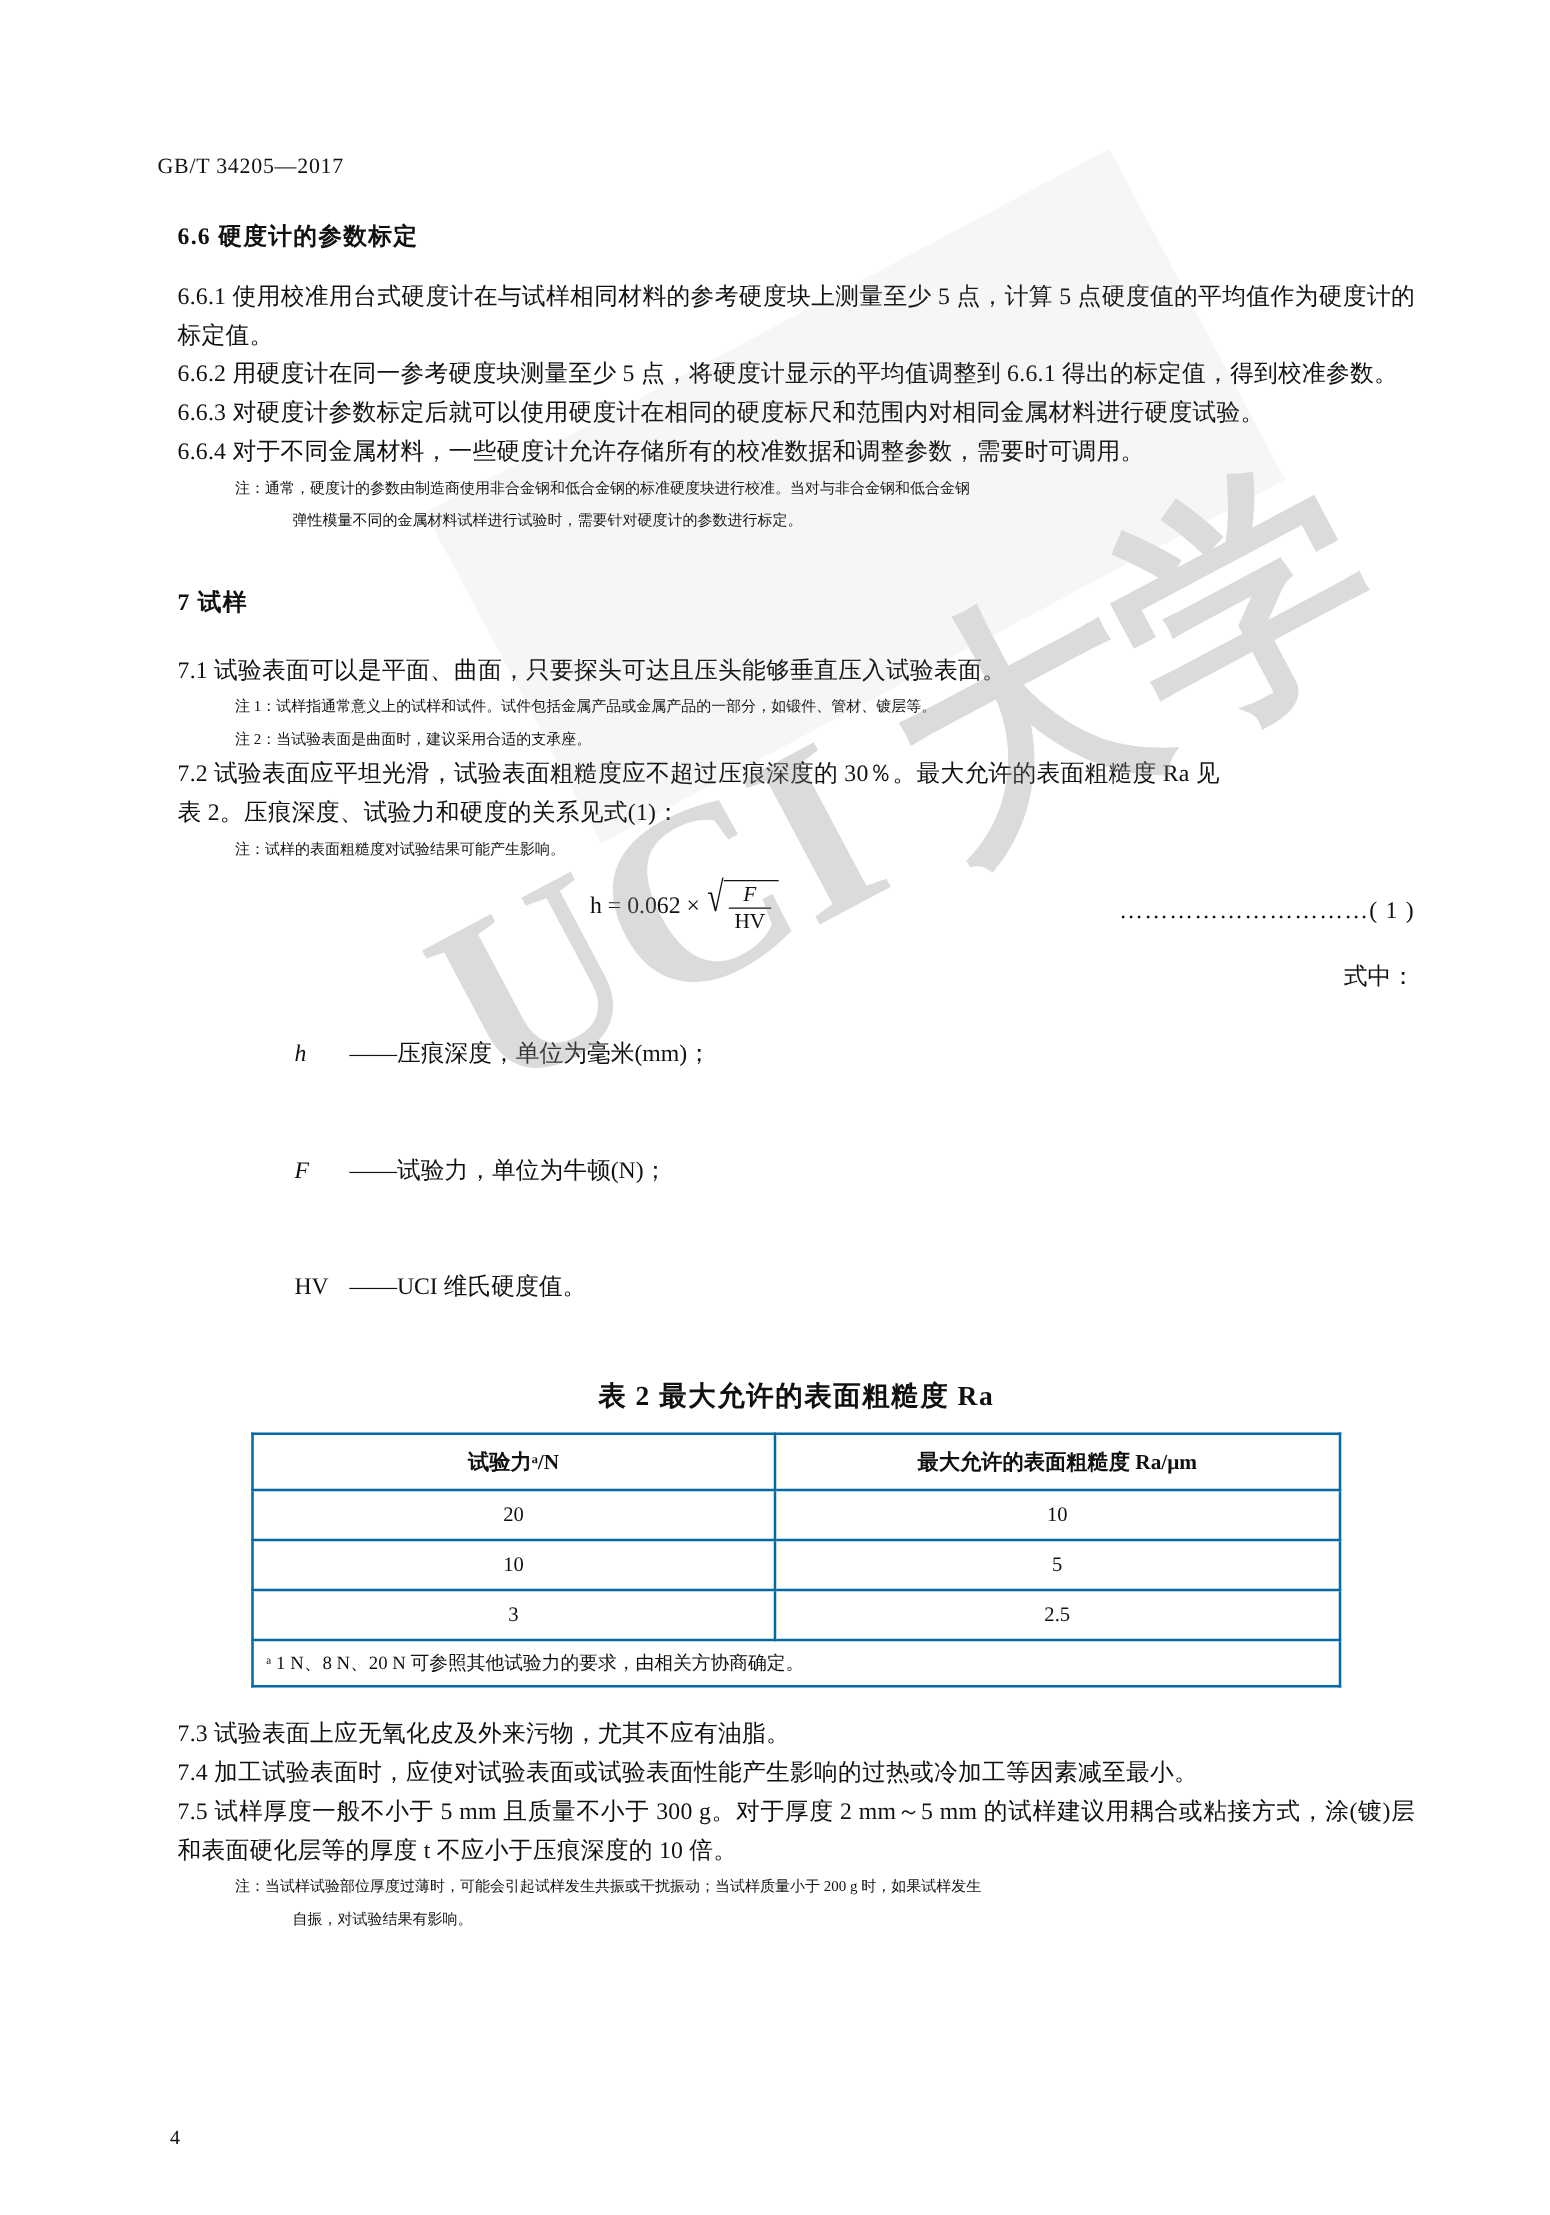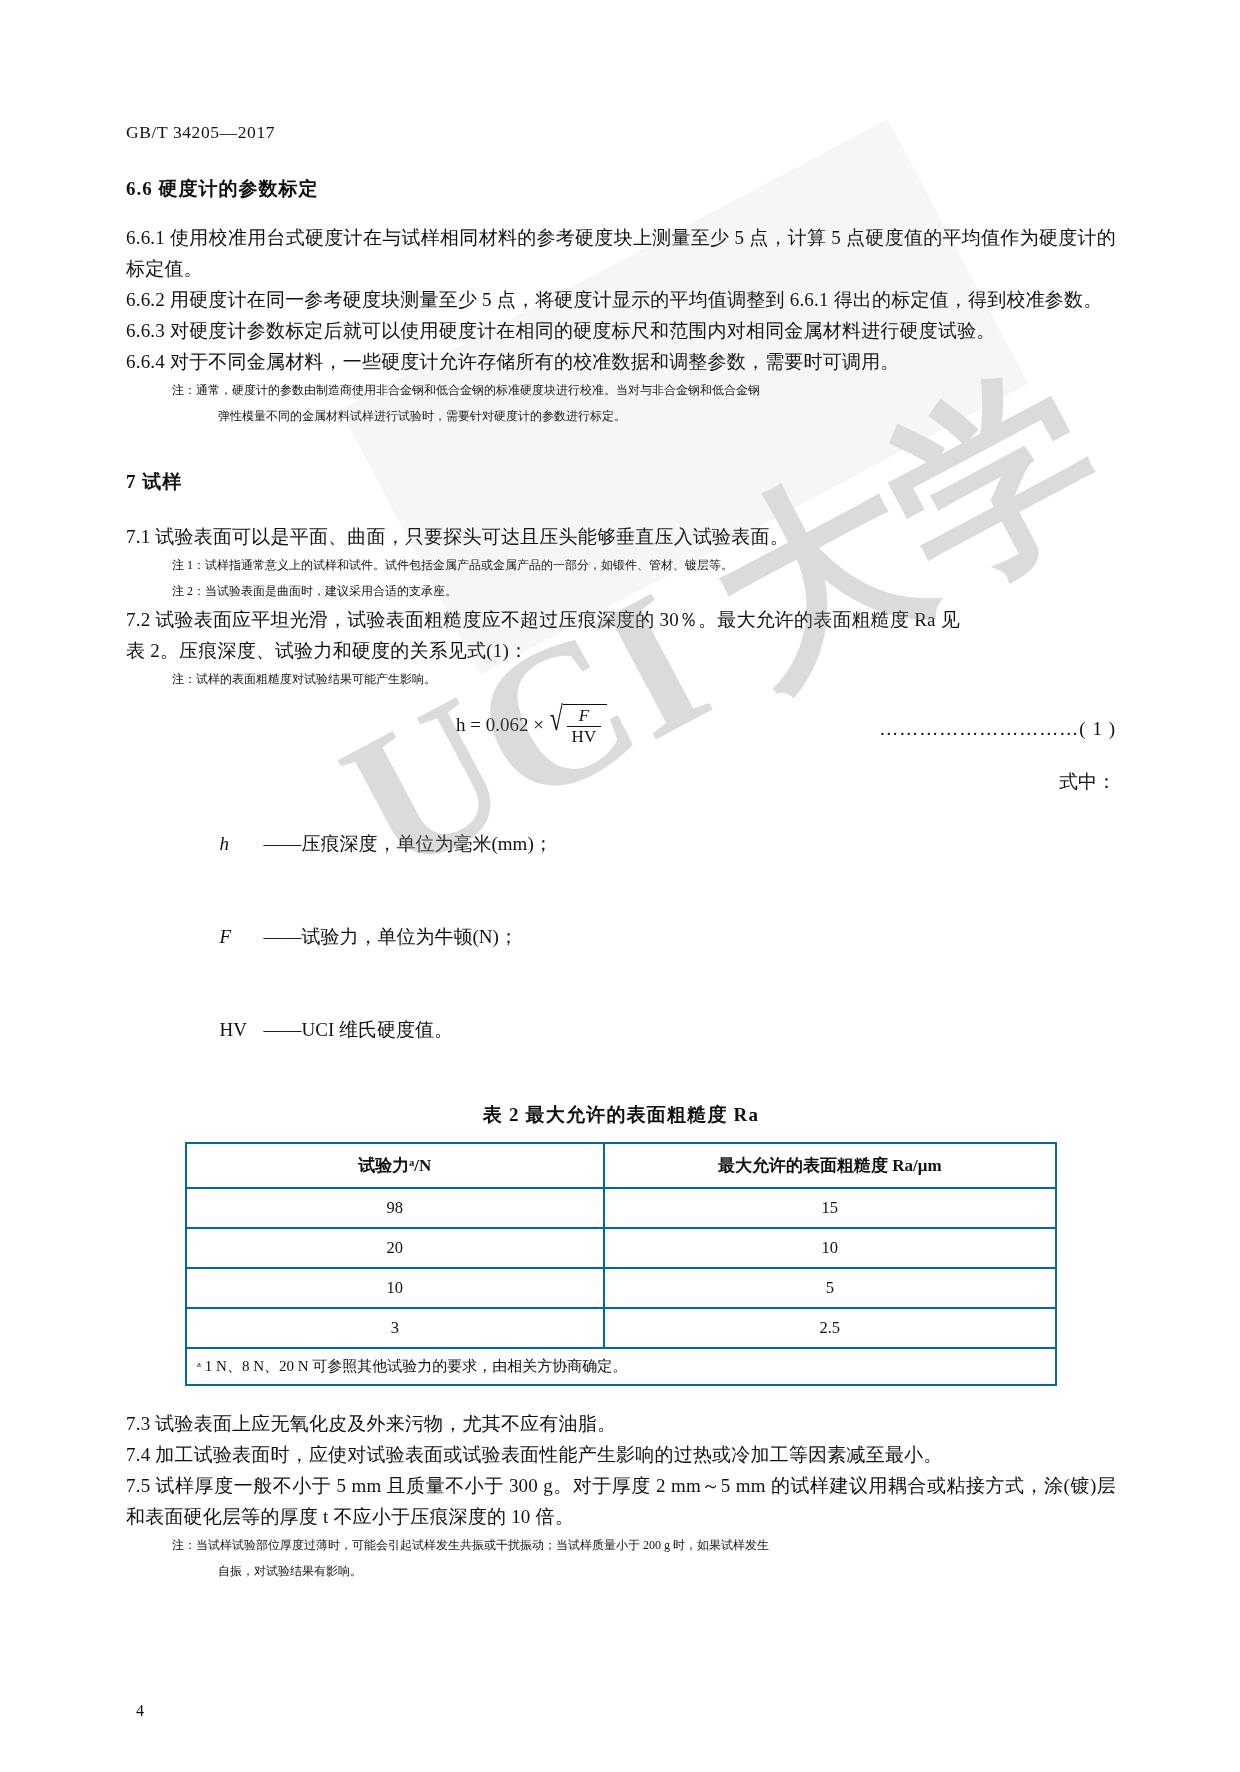--- a/index.html
+++ b/index.html
@@ -113,21 +113,21 @@
   }
   .wl {
     display: block;
     white-space: pre;
   }
   .wl .sym { display: inline-block; width: 44px; font-style: italic; }
   .wl .symn { display: inline-block; width: 44px; font-style: normal; }
   
   .tbl-caption {
     text-align: center;
-    font-size: 19px;
+    font-size: 22px;
     font-weight: bold;
     letter-spacing: 1.2px;
     margin-top: 26px;
     margin-bottom: 14px;
   }
   table.t2 {
     border-collapse: collapse;
     width: 872px;
     margin: 0 auto;
     font-size: 16.5px;
@@ -177,21 +177,21 @@
 </style>
 </head>
 <body>
 
 <div class="page">
 
   <div class="content">
 
     <div class="header-code">GB/T 34205—2017</div>
 
-    <div style="position:absolute; top:176px; left:0; width:990px;">
+    <div style="position:absolute; top:176px; left:16px; width:990px;">
 
       <div class="sec-title">6.6   硬度计的参数标定</div>
 
       <div class="spacer-md"></div>
 
       <div class="para">6.6.1   使用校准用台式硬度计在与试样相同材料的参考硬度块上测量至少 5 点，计算 5 点硬度值的平均值作为硬度计的标定值。</div>
       <div class="para">6.6.2   用硬度计在同一参考硬度块测量至少 5 点，将硬度计显示的平均值调整到 6.6.1 得出的标定值，得到校准参数。</div>
       <div class="para">6.6.3   对硬度计参数标定后就可以使用硬度计在相同的硬度标尺和范围内对相同金属材料进行硬度试验。</div>
       <div class="para">6.6.4   对于不同金属材料，一些硬度计允许存储所有的校准数据和调整参数，需要时可调用。</div>
 
@@ -245,24 +245,20 @@
 
       <table class="t2">
         <thead>
           <tr>
             <td class="col1">试验力ᵃ/N</td>
             <td>最大允许的表面粗糙度 Ra/μm</td>
           </tr>
         </thead>
         <tbody>
           <tr>
-            <td class="col1">98</td>
-            <td>15</td>
-          </tr>
-          <tr>
             <td class="col1">20</td>
             <td>10</td>
           </tr>
           <tr>
             <td class="col1">10</td>
             <td>5</td>
           </tr>
           <tr>
             <td class="col1">3</td>
             <td>2.5</td>

